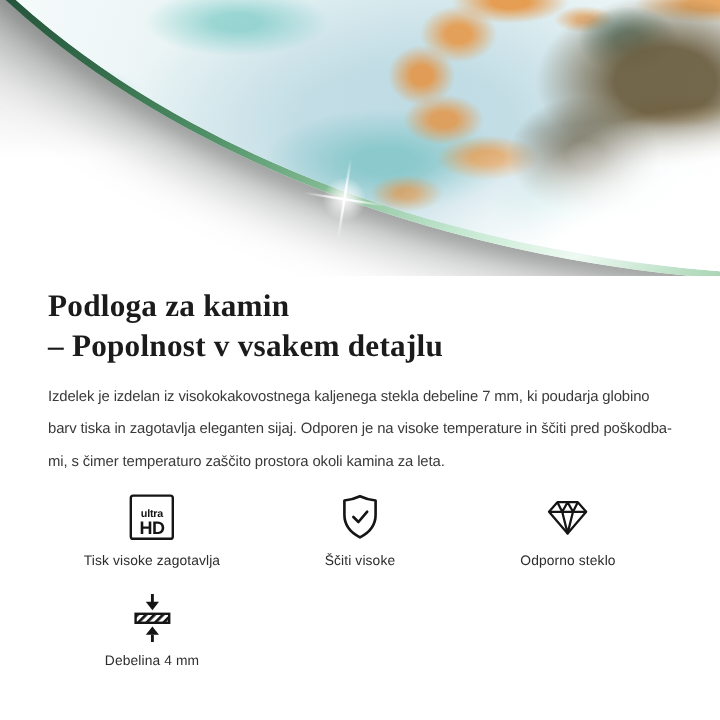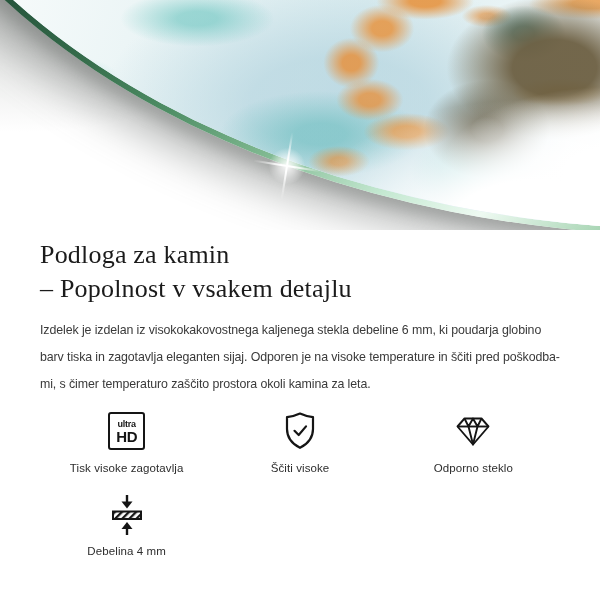--- a/index.html
+++ b/index.html
@@ -57,33 +57,33 @@
   .sparkle { position: absolute; left: 253px; top: 132px; width: 68px; height: 68px; pointer-events: none; }
   .sparkle .glow { position: absolute; inset: 16px; border-radius: 50%;
     background: radial-gradient(circle, rgba(255,255,255,0.95) 0%, rgba(255,255,255,0.55) 35%, rgba(255,255,255,0) 72%); }
   .sparkle .ray-h { position: absolute; left: 0; top: 33px; width: 68px; height: 2px; transform: rotate(9deg);
     background: linear-gradient(90deg, rgba(255,255,255,0), #fff 42%, #fff 58%, rgba(255,255,255,0)); }
   .sparkle .ray-v { position: absolute; left: 33px; top: 0; width: 2px; height: 68px; transform: rotate(9deg);
     background: linear-gradient(180deg, rgba(255,255,255,0), #fff 42%, #fff 58%, rgba(255,255,255,0)); }
 
   
   .content { padding: 0 40px; }
-  .page-title { margin-top: 8px; font-family: "Liberation Serif", serif; font-weight: 400;
+  .page-title { margin-top: 8px; font-family: "Liberation Serif", serif; font-weight: 700;
     font-size: 26px; line-height: 34px; color: #1b1b1b; letter-spacing: 0.2px; }
   .desc { margin-top: 11px; font-size: 12.4px; line-height: 27px; color: #3a3a3a; letter-spacing: -0.1px; }
   .desc div { white-space: nowrap; }
 
   
   .features { margin-top: 10px; display: grid; grid-template-columns: repeat(3, 1fr); row-gap: 17px; }
   .cell { display: flex; flex-direction: column; align-items: center; }
   .icon-box { height: 46px; display: flex; align-items: center; justify-content: center; }
   .icon-box svg { display: block; }
   .flabel { margin-top: 8px; font-size: 11.5px; color: #2d2d2d; letter-spacing: 0.1px; }
   .uhd-box { width: 37px; height: 38px; border: 2.5px solid #151515; border-radius: 3px;
-    display: flex; flex-direction: column; align-items: center; justify-content: center; }
+    display: flex; flex-direction: column; align-items: center; justify-content: flex-end; }
   .uhd-top { font-size: 9px; font-weight: 700; line-height: 10px; color: #151515; letter-spacing: -0.2px; }
   .uhd-bottom { font-size: 15px; font-weight: 700; line-height: 15px; color: #151515; letter-spacing: -0.5px; }
 </style>
 </head>
 <body>
 
 <div class="hero">
   <div class="disc-edge">
     <div class="edge-grad"></div>
   </div>
@@ -97,21 +97,21 @@
   </div>
 </div>
 
 <div class="content">
   <h1 class="page-title">
     <div>Podloga za kamin</div>
     <div>– Popolnost v vsakem detajlu</div>
   </h1>
 
   <div class="desc">
-    <div>Izdelek je izdelan iz visokokakovostnega kaljenega stekla debeline 6 mm, ki poudarja globino</div>
+    <div>Izdelek je izdelan iz visokokakovostnega kaljenega stekla debeline 7 mm, ki poudarja globino</div>
     <div>barv tiska in zagotavlja eleganten sijaj. Odporen je na visoke temperature in ščiti pred poškodba-</div>
     <div>mi, s čimer temperaturo zaščito prostora okoli kamina za leta.</div>
   </div>
 
   <div class="features">
 
 
     <div class="cell">
       <div class="icon-box">
         <div class="uhd-box">

